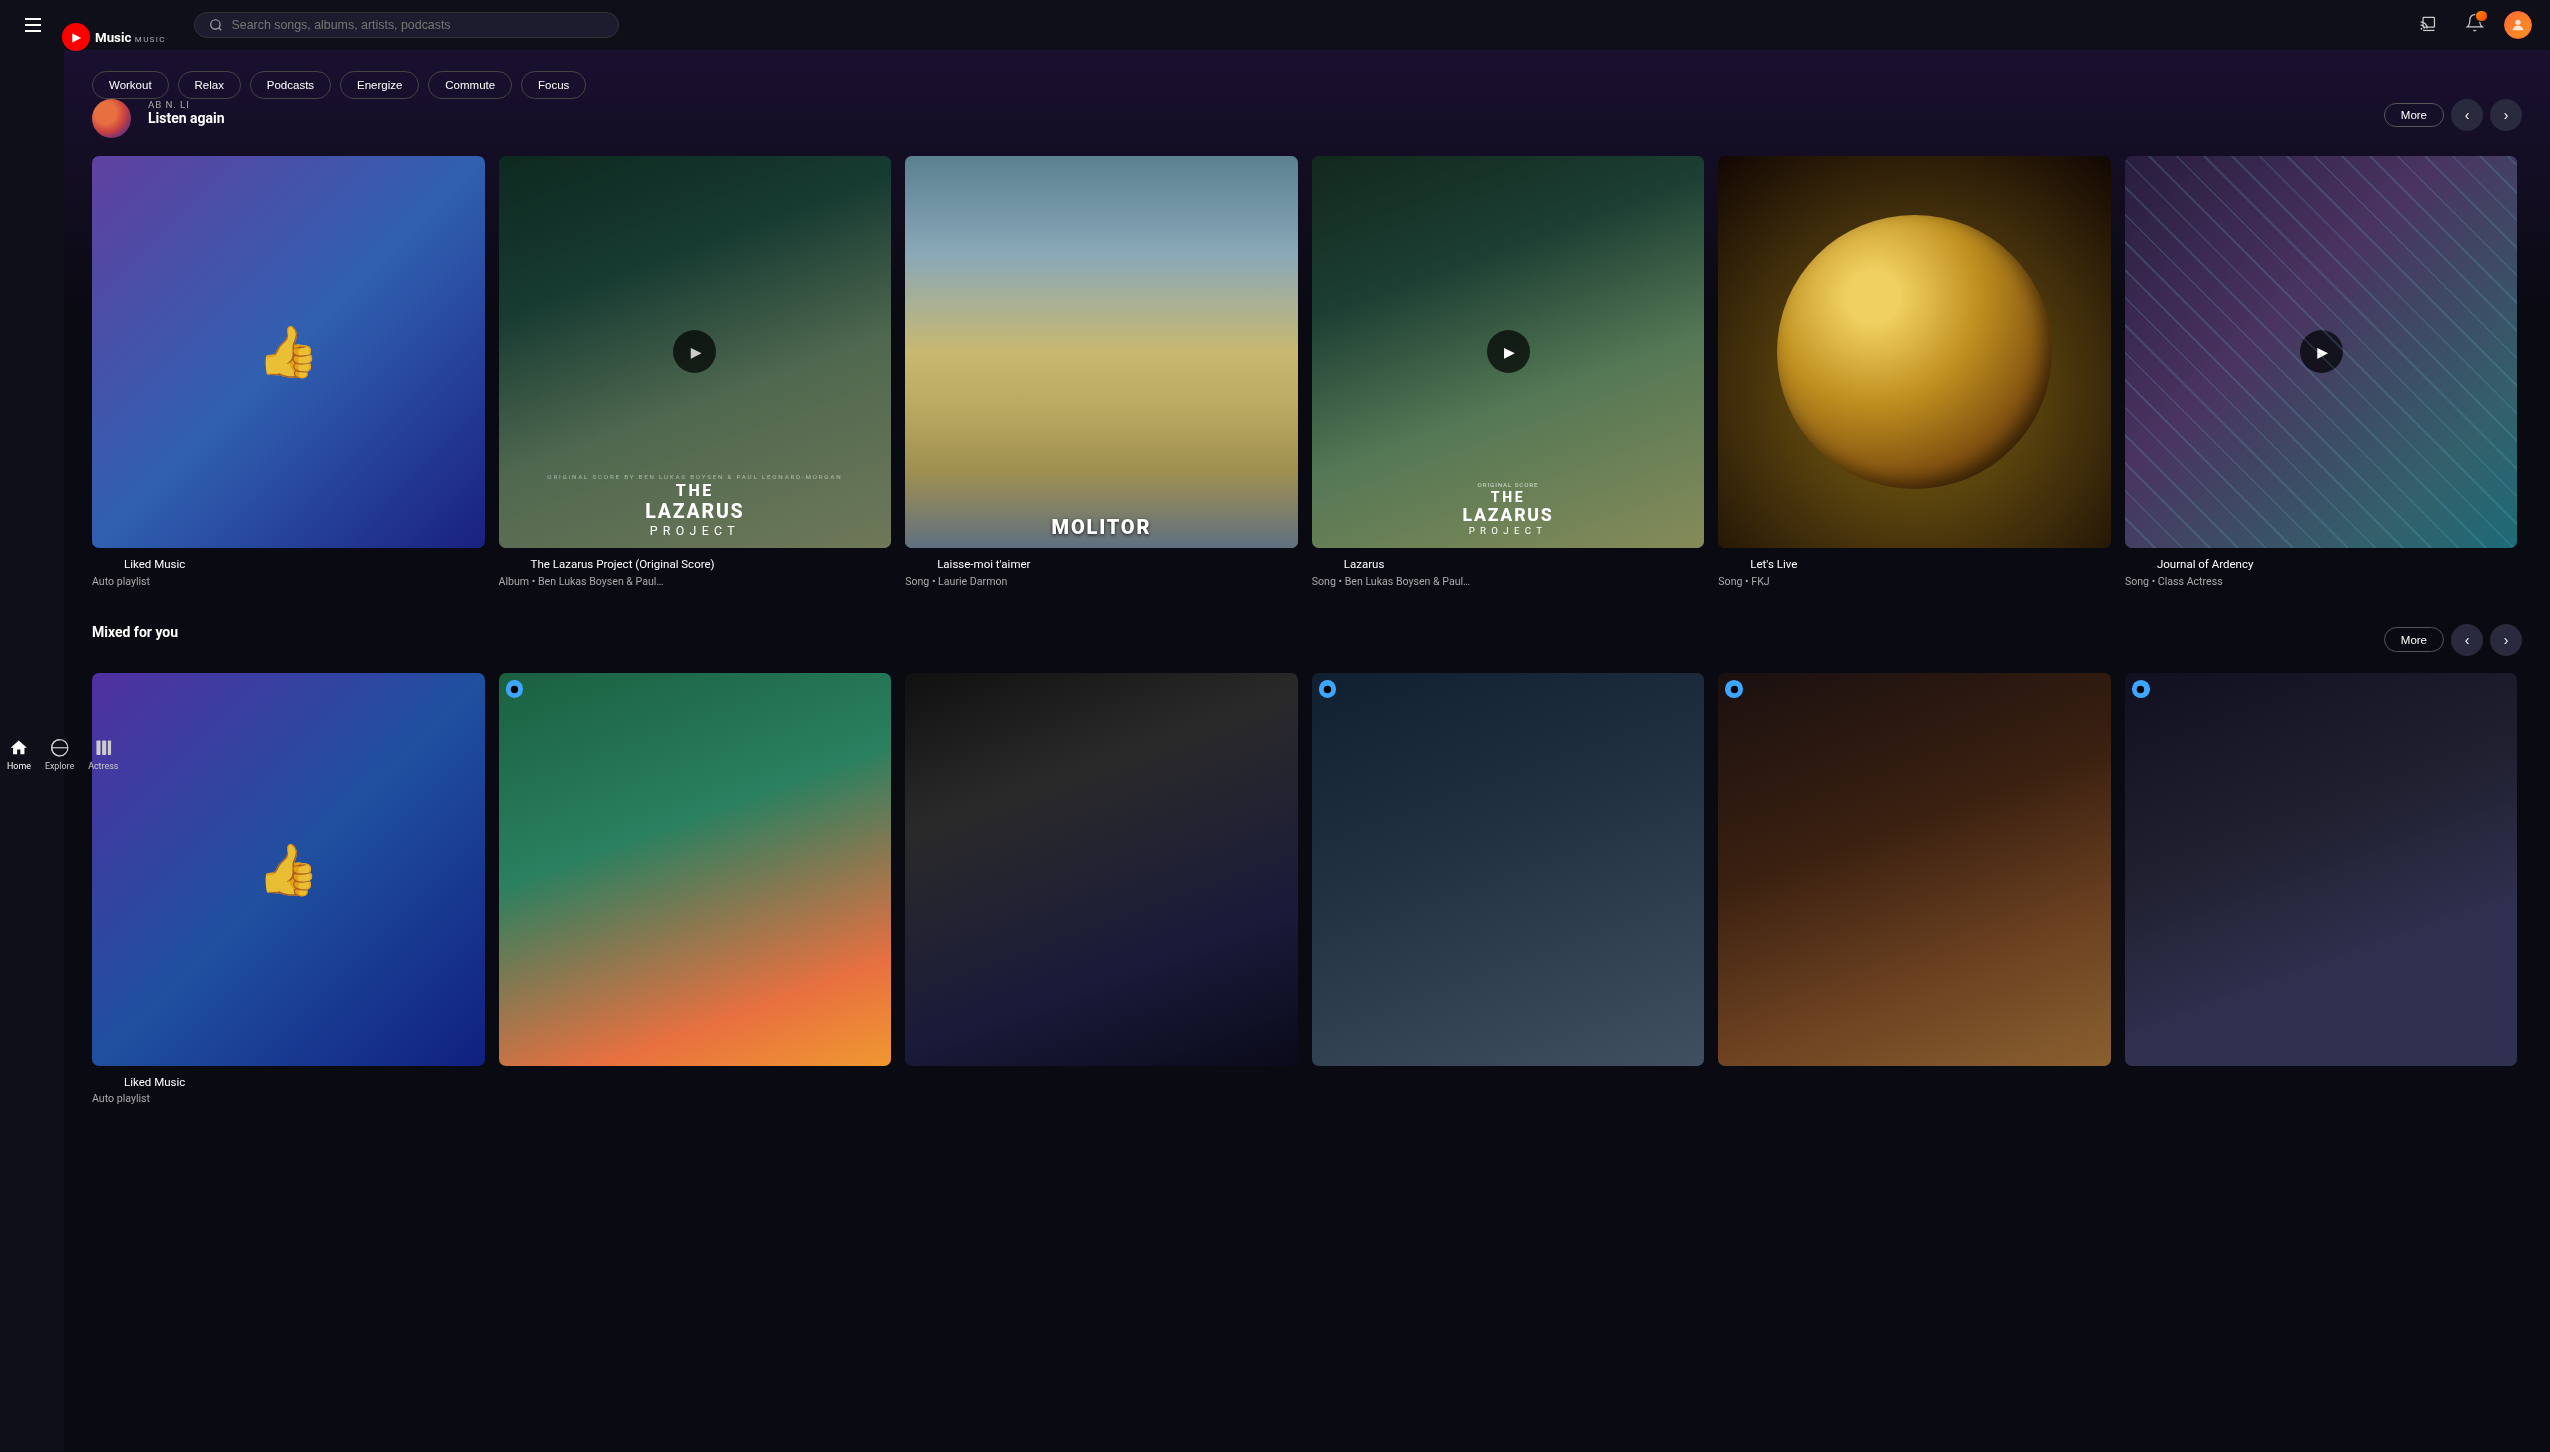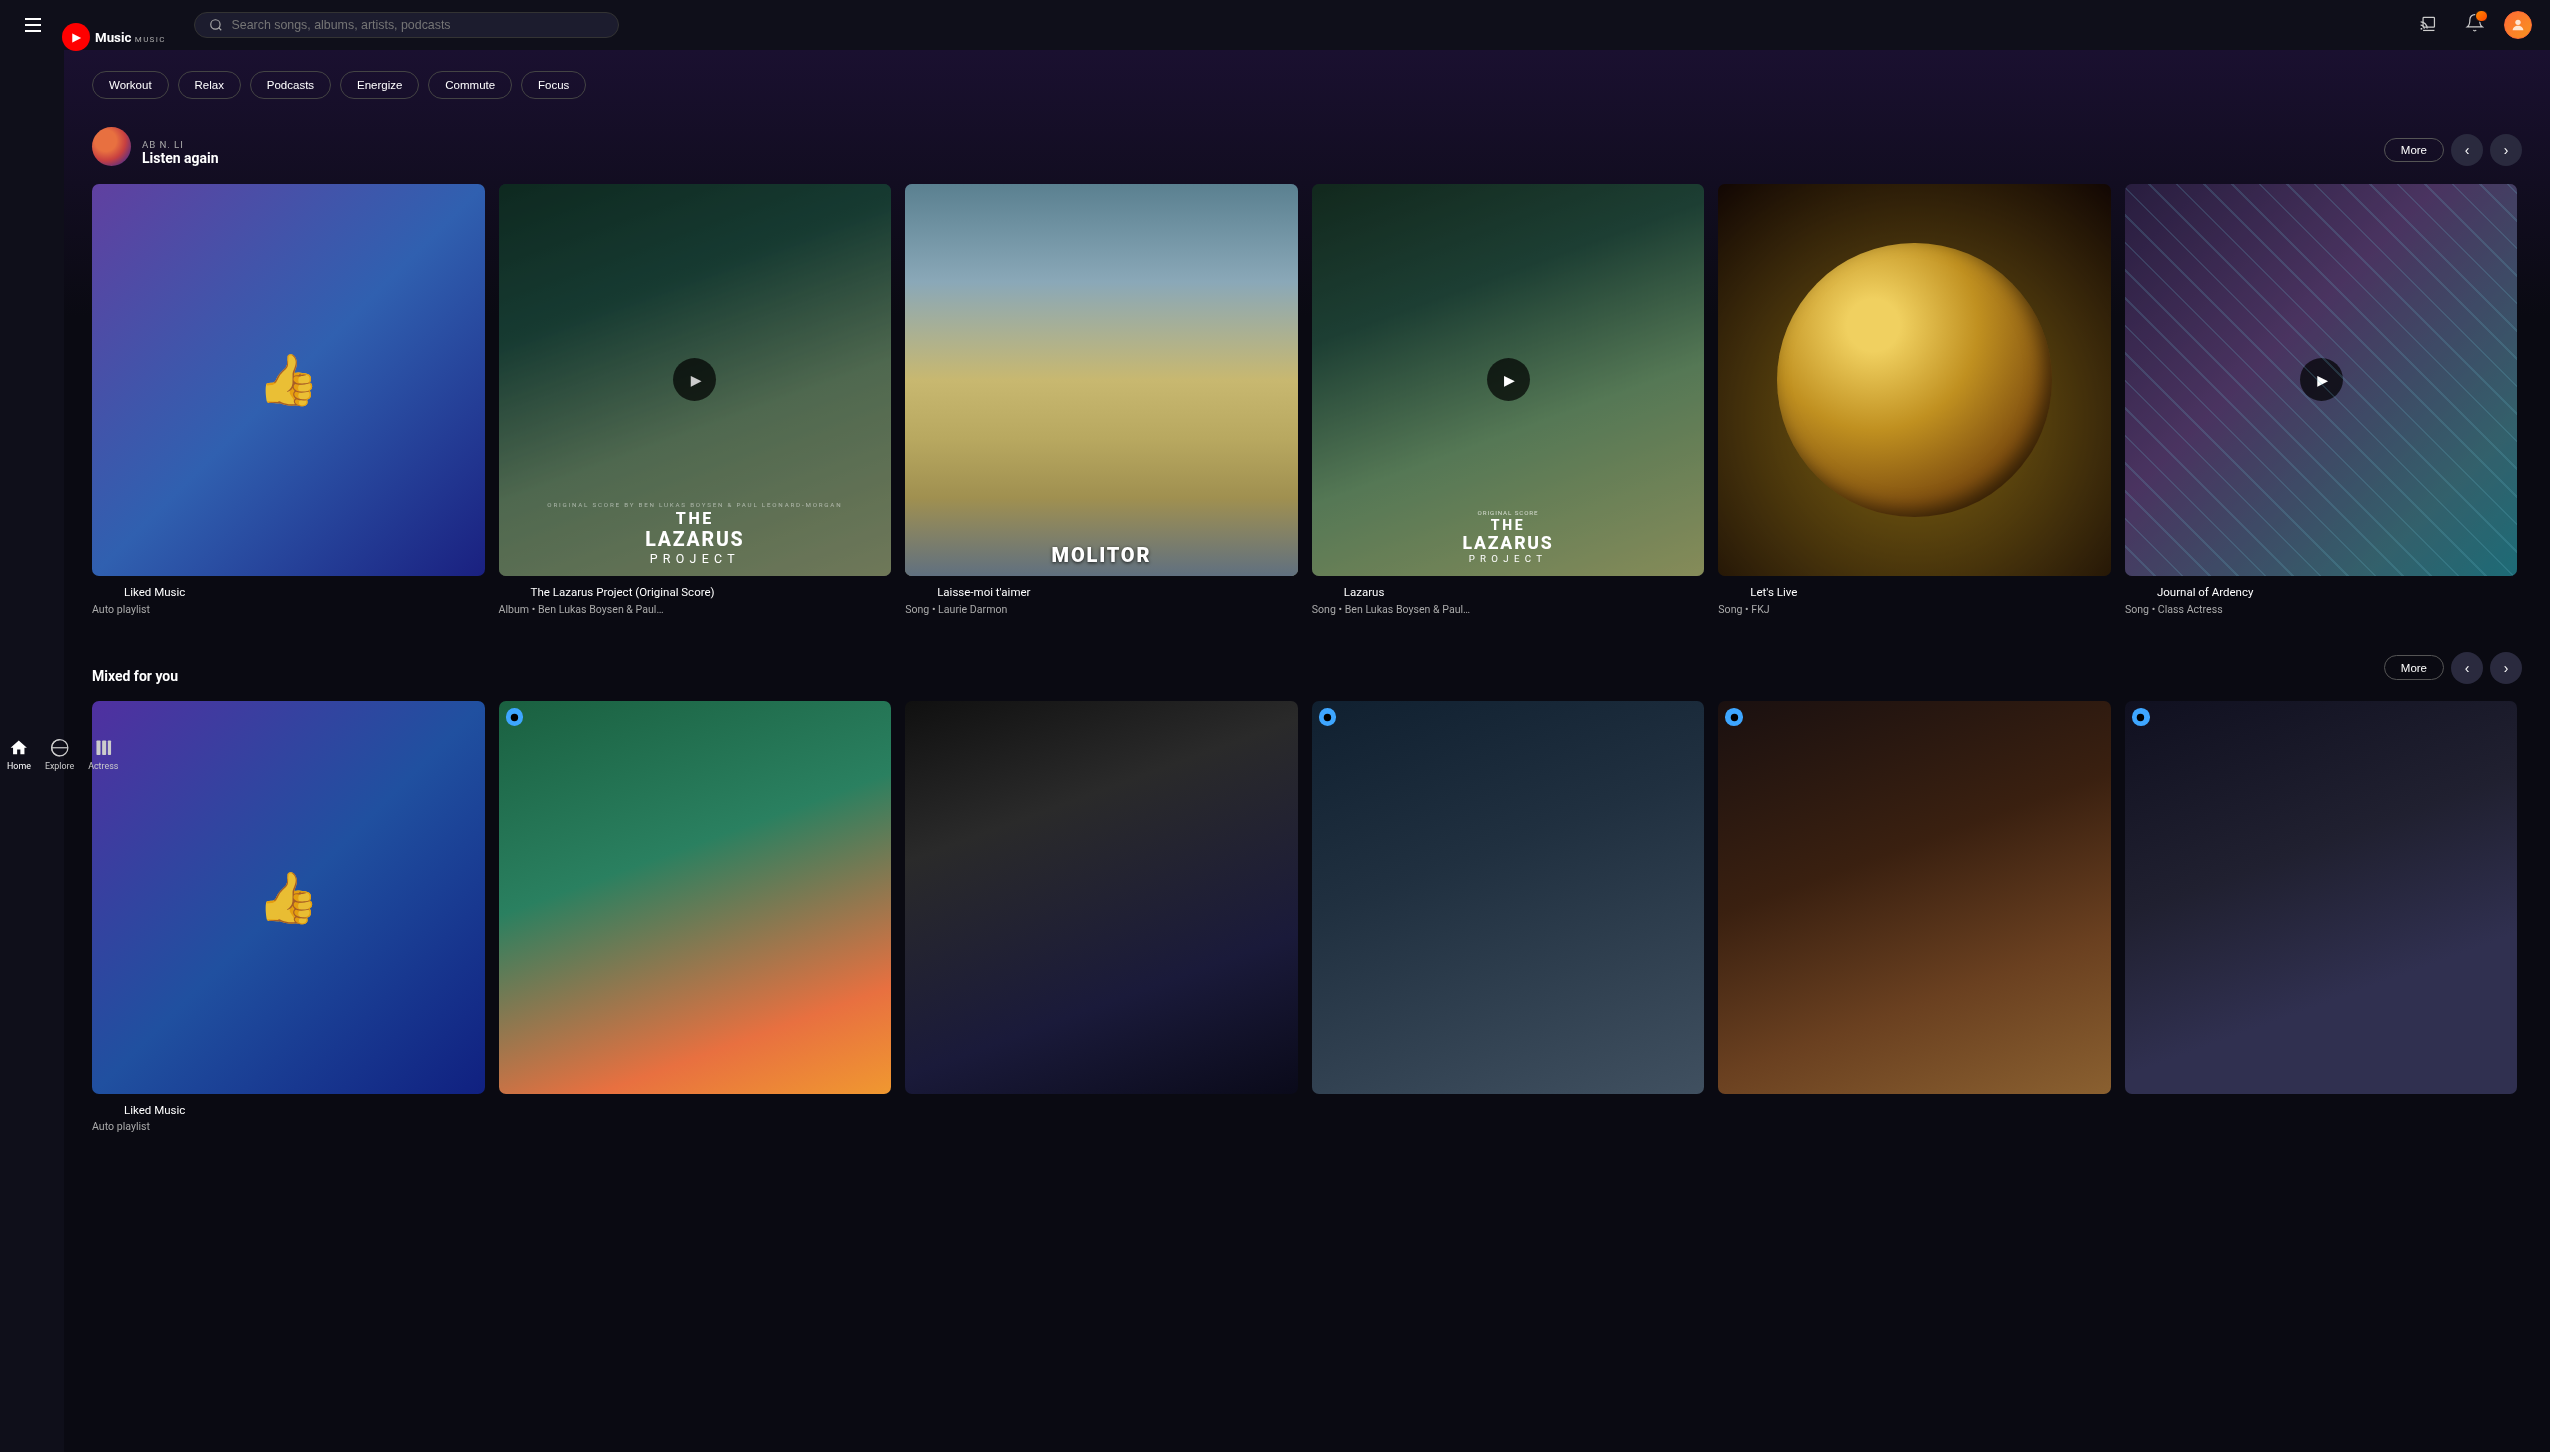--- a/index.html
+++ b/index.html
@@ -105,37 +105,36 @@
       margin-left: 64px;
       margin-top: 50px;
       padding: 21px 28px;
       min-height: calc(100vh - 50px);
       background: linear-gradient(180deg, #1a1030 0%, #0a0a12 266px);
     }
 
     
     .mood-chips {
       display: flex; gap: 8.9px; flex-wrap: wrap;
-      margin-bottom: 28px;
     }
     .chip {
       background: transparent;
       border: 0.9px solid #444;
       border-radius: 17.7px;
       color: #fff;
       padding: 7px 16px;
       font-size: 11.5px;
       cursor: pointer;
       white-space: nowrap;
     }
 
     
     .section { margin-bottom: 35px; }
     .section-header {
-      display: flex; align-items: flex-end; gap: 11px;
+      display: flex; align-items: flex-start; gap: 17px;
       margin-bottom: 17.7px;
     }
     .section-title-block { flex: 1; }
     .section-subtitle { font-size: 9.7px; color: #aaa; text-transform: uppercase; letter-spacing: 0.9px; }
     .section-title { font-size: 14px; font-weight: 700; }
     .section-controls { display: flex; align-items: center; gap: 7px; }
     .more-btn {
       background: none; border: 0.9px solid #555; border-radius: 17.7px;
       color: #fff; padding: 5.3px 16px; font-size: 11.5px; cursor: pointer;
     }

